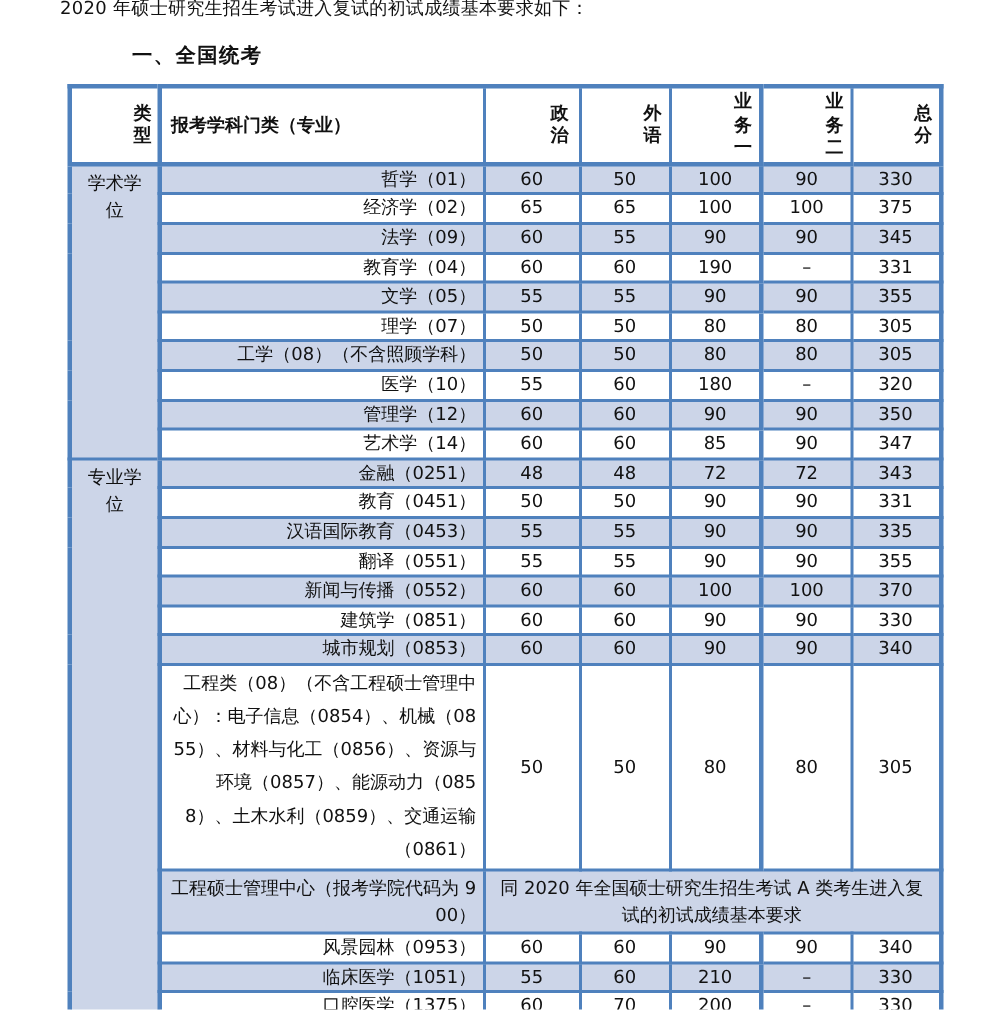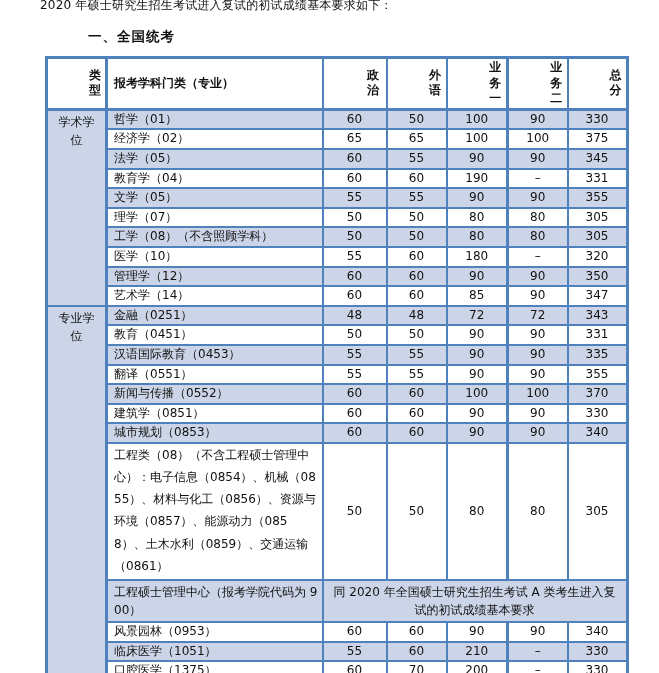--- a/index.html
+++ b/index.html
@@ -56,21 +56,21 @@
   td.type-cell{
     background:var(--band) !important;
     font-weight:normal;
     text-align:center;
     vertical-align:top;
     padding:2px 8px 0 8px;
     line-height:1.55;
     word-break:break-all;
   }
   td.major-cell{
-    text-align:left;
+    text-align:right;
     padding-left:6px;
     word-break:break-all;
   }
   td.major-cell.tall{
     height:124px;
     line-height:1.85;
     padding-top:0;
     padding-bottom:2px;
   }
   td.major-cell.two-line{
@@ -126,21 +126,21 @@
         </tr>
         <tr>
           <td class="major-cell">经济学（02）</td>
           <td class="score-cell">65</td>
           <td class="score-cell">65</td>
           <td class="score-cell thick-right">100</td>
           <td class="score-cell">100</td>
           <td class="score-cell">375</td>
         </tr>
         <tr class="band">
-          <td class="major-cell">法学（05）</td>
+          <td class="major-cell">法学（09）</td>
           <td class="score-cell">60</td>
           <td class="score-cell">55</td>
           <td class="score-cell thick-right">90</td>
           <td class="score-cell">90</td>
           <td class="score-cell">345</td>
         </tr>
         <tr>
           <td class="major-cell">教育学（04）</td>
           <td class="score-cell">60</td>
           <td class="score-cell">60</td>

